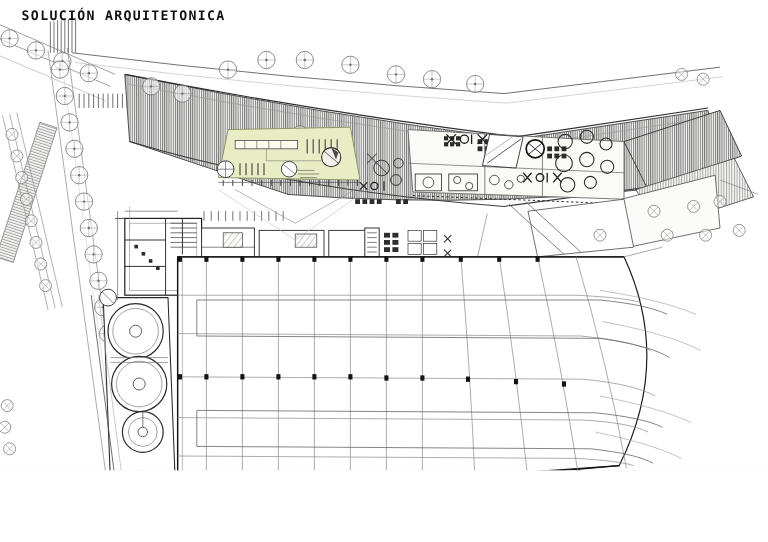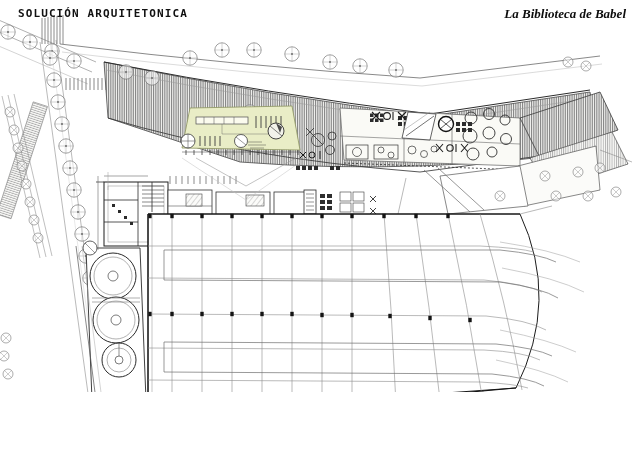--- a/index.html
+++ b/index.html
@@ -601,14 +601,13 @@
           <path d="M236 176 L236 184"></path>
       </g>
 
       <path d="M196 158 L246 186 L296 158" stroke="#9a9a9a" stroke-width="0.6" fill="none"></path>
       <path d="M182 158 L246 200 L306 158" stroke="#c0c0c0" stroke-width="0.5" fill="none"></path>
     </g>
   </svg>
 
   <div class="title-left">SOLUCIÓN ARQUITETONICA</div>
 
-  <div class="title-right">La Biblioteca de Babel</div>
 </div>
 
 </body></html>

